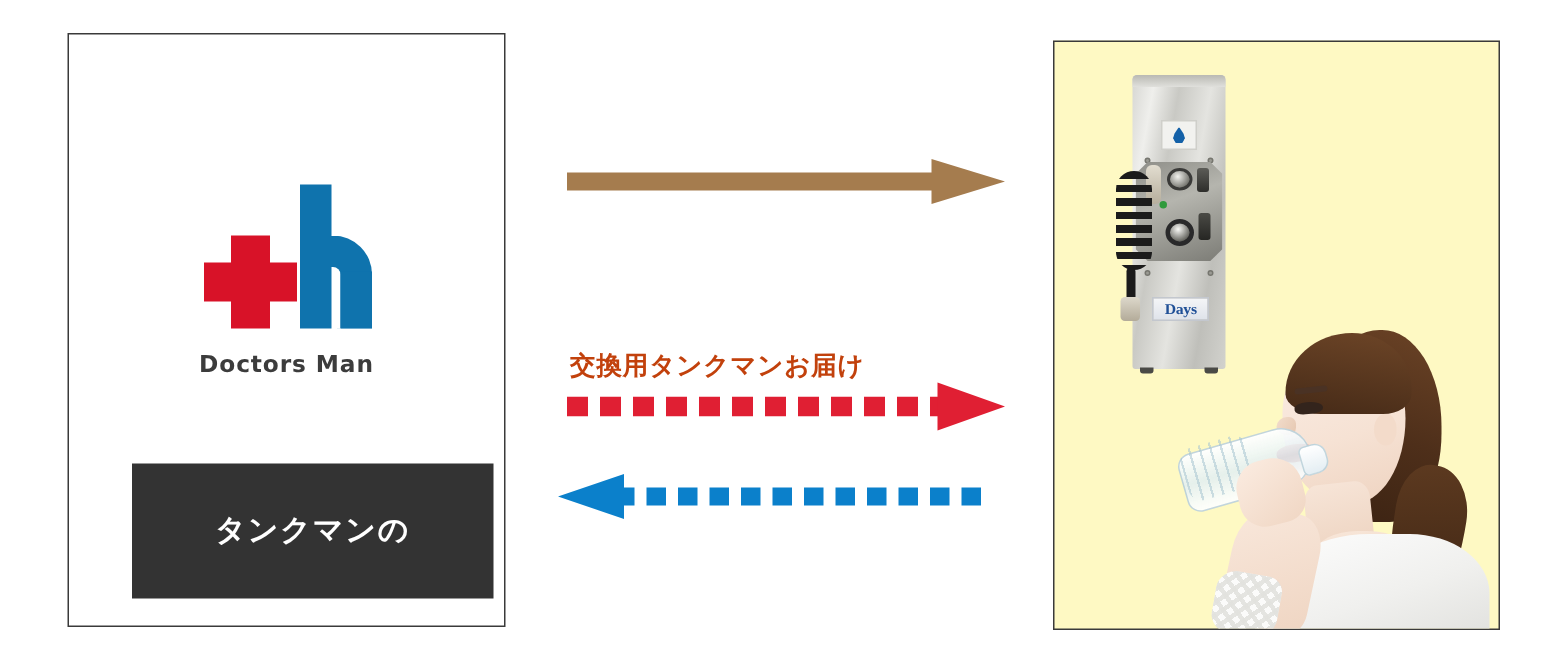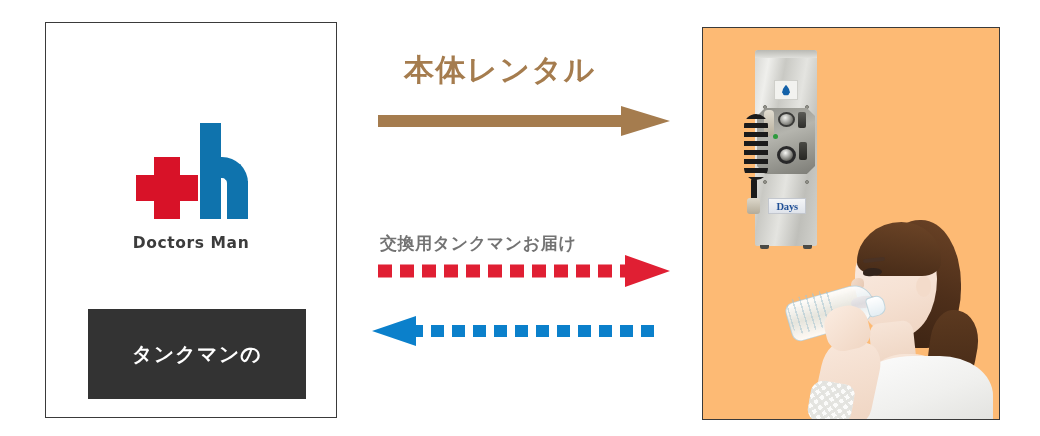--- a/index.html
+++ b/index.html
@@ -77,21 +77,21 @@
     margin-top: 11px;
     font-size: 15.5px;
     font-weight: bold;
     letter-spacing: 0.6px;
     color: #3c3c3c;
     font-family: "DejaVu Sans", "Liberation Sans", sans-serif;
   }
   #price-banner {
     position: absolute;
     left: 42px; top: 286px;
-    width: 218px; height: 90px;
+    width: 241px; height: 90px;
     background: #333333;
     display: flex;
     flex-direction: column;
     align-items: center;
     justify-content: center;
     gap: 5px;
   }
   #price-banner .bline {
     color: #ffffff;
     font-size: 20px;
@@ -123,21 +123,21 @@
   #rental-arrow {
     position: absolute;
     left: 18px; top: 82px;
     width: 292px; height: 34px;
   }
   
   #delivery-label {
     left: 20px; top: 210px;
     font-size: 17px;
     letter-spacing: 0.6px;
-    color: #737373;
+    color: #c2410c;
   }
   #delivery-arrow {
     position: absolute;
     left: 16px; top: 232px;
     width: 294px; height: 34px;
   }
   
   #return-arrow {
     position: absolute;
     left: 10px; top: 292px;
@@ -149,21 +149,21 @@
     letter-spacing: 0.6px;
     color: #0b80cb;
   }
 
   
   #photo-panel {
     position: absolute;
     left: 702px; top: 27px;
     width: 298px; height: 393px;
     border: 1.5px solid #3a3a3a;
-    background: #fdba74;
+    background: #fef9c3;
     overflow: hidden;
   }
 
   
   #dispenser {
     position: absolute;
     left: 52px; top: 22px;
     width: 62px; height: 196px;
   }
   .disp-body {
@@ -438,21 +438,20 @@
       <div id="logo-wordmark">Doctors Man</div>
     </div>
 
     <div id="price-banner">
       <div class="bline">タンクマンの</div>
     </div>
   </div>
 
   <div id="flow">
 
-    <div class="flow-label" id="rental-label">本体レンタル</div>
     <div id="rental-arrow">
       <svg class="full-svg" viewBox="0 0 292 34" preserveAspectRatio="none">
         <rect x="0" y="11" width="249" height="12" fill="#a57c4e"></rect>
         <polygon points="243,2 292,17 243,32" fill="#a57c4e"></polygon>
       </svg>
     </div>
 
     <div class="flow-label" id="delivery-label">交換用タンクマンお届け</div>
     <div id="delivery-arrow">
       <svg class="full-svg" viewBox="0 0 294 34" preserveAspectRatio="none">

